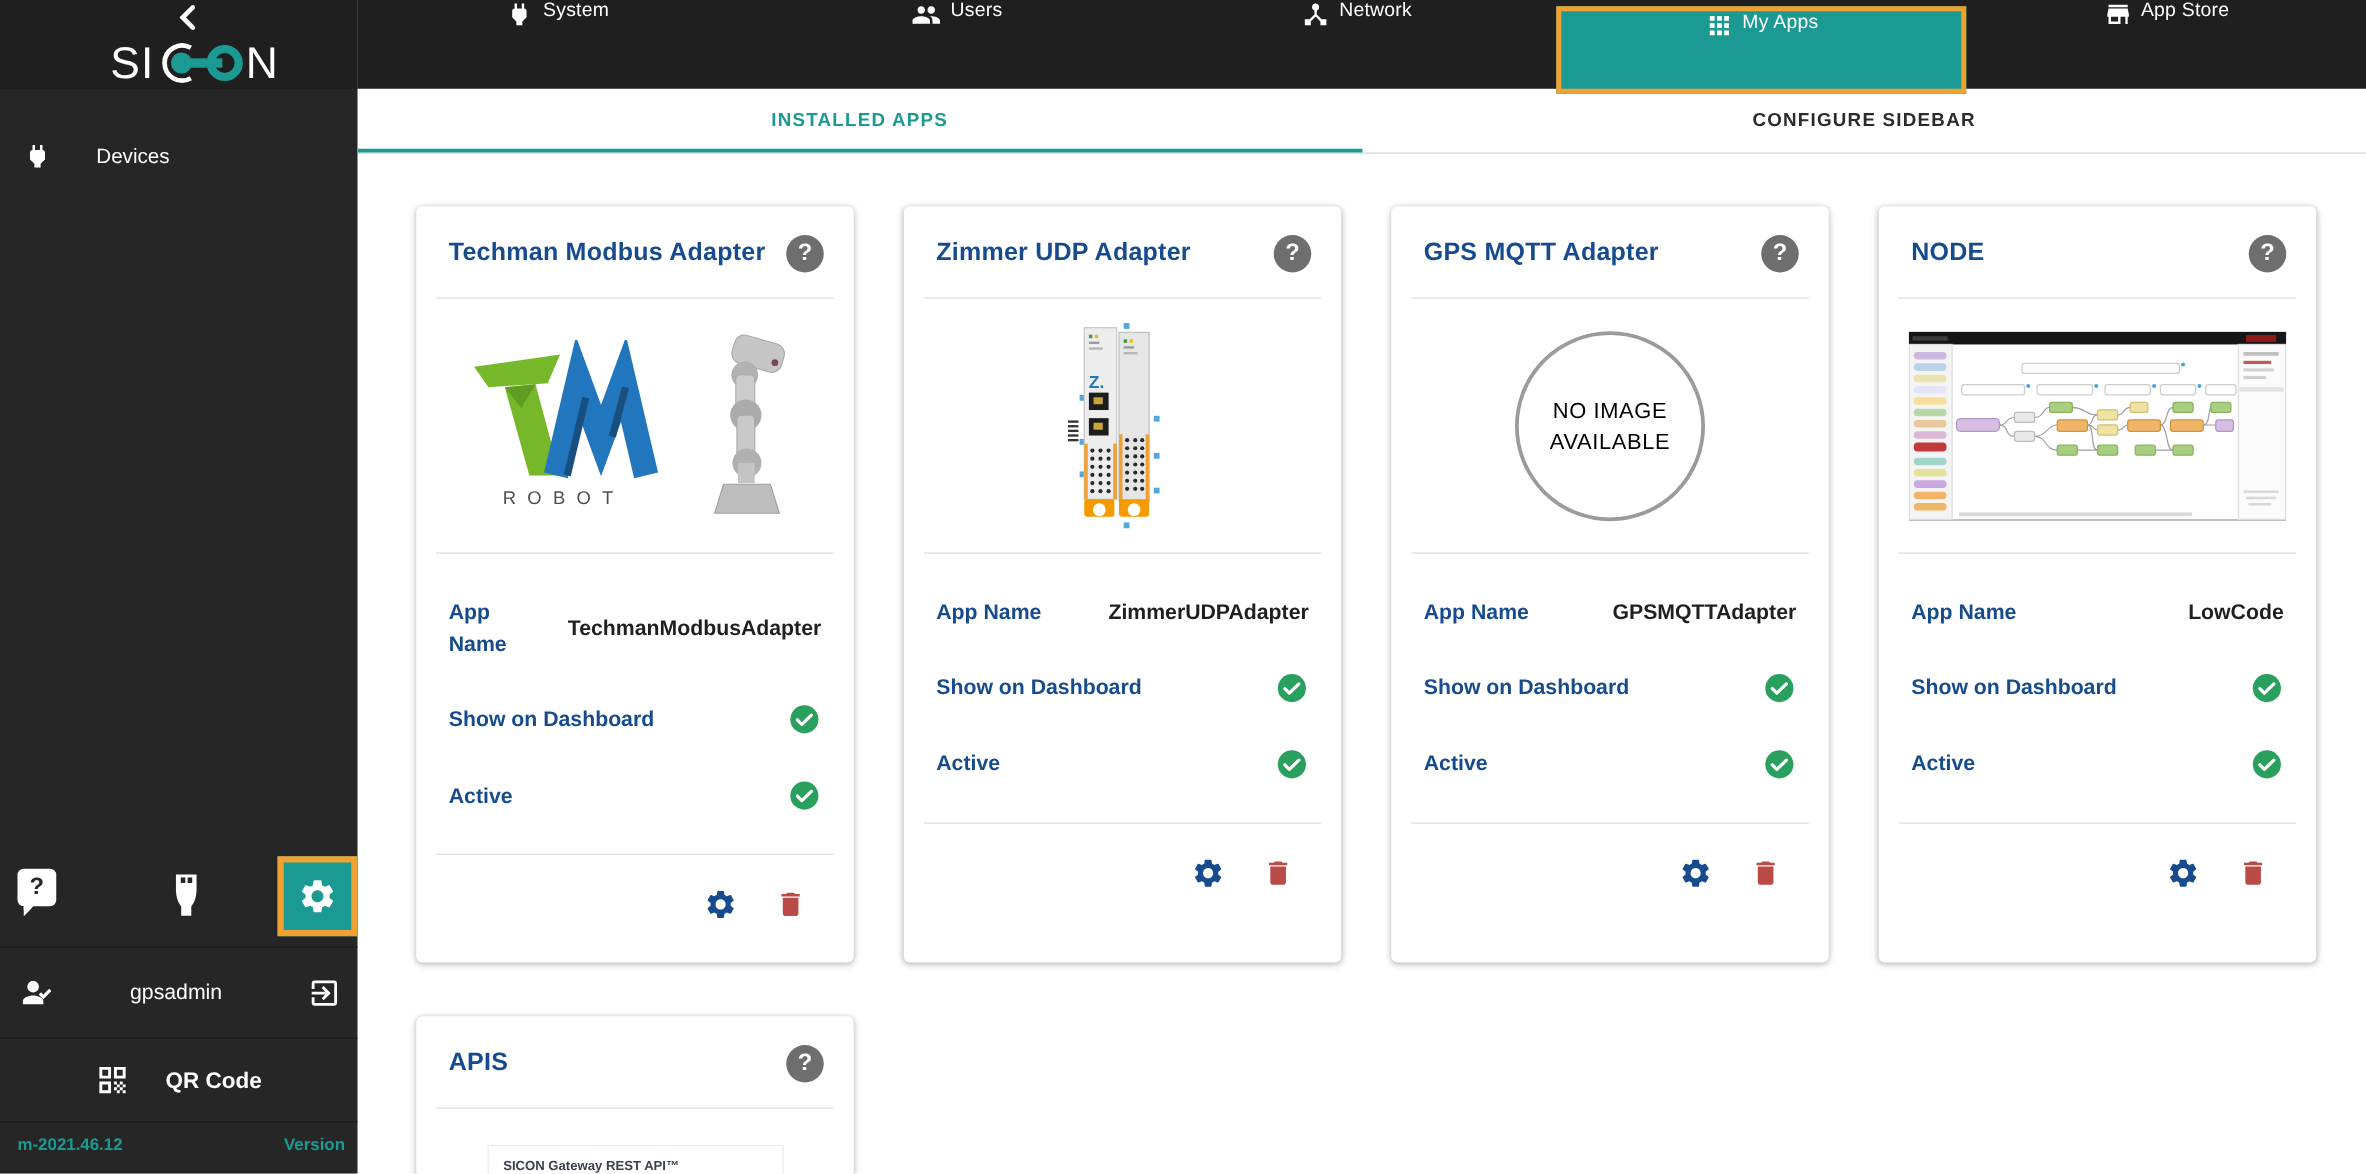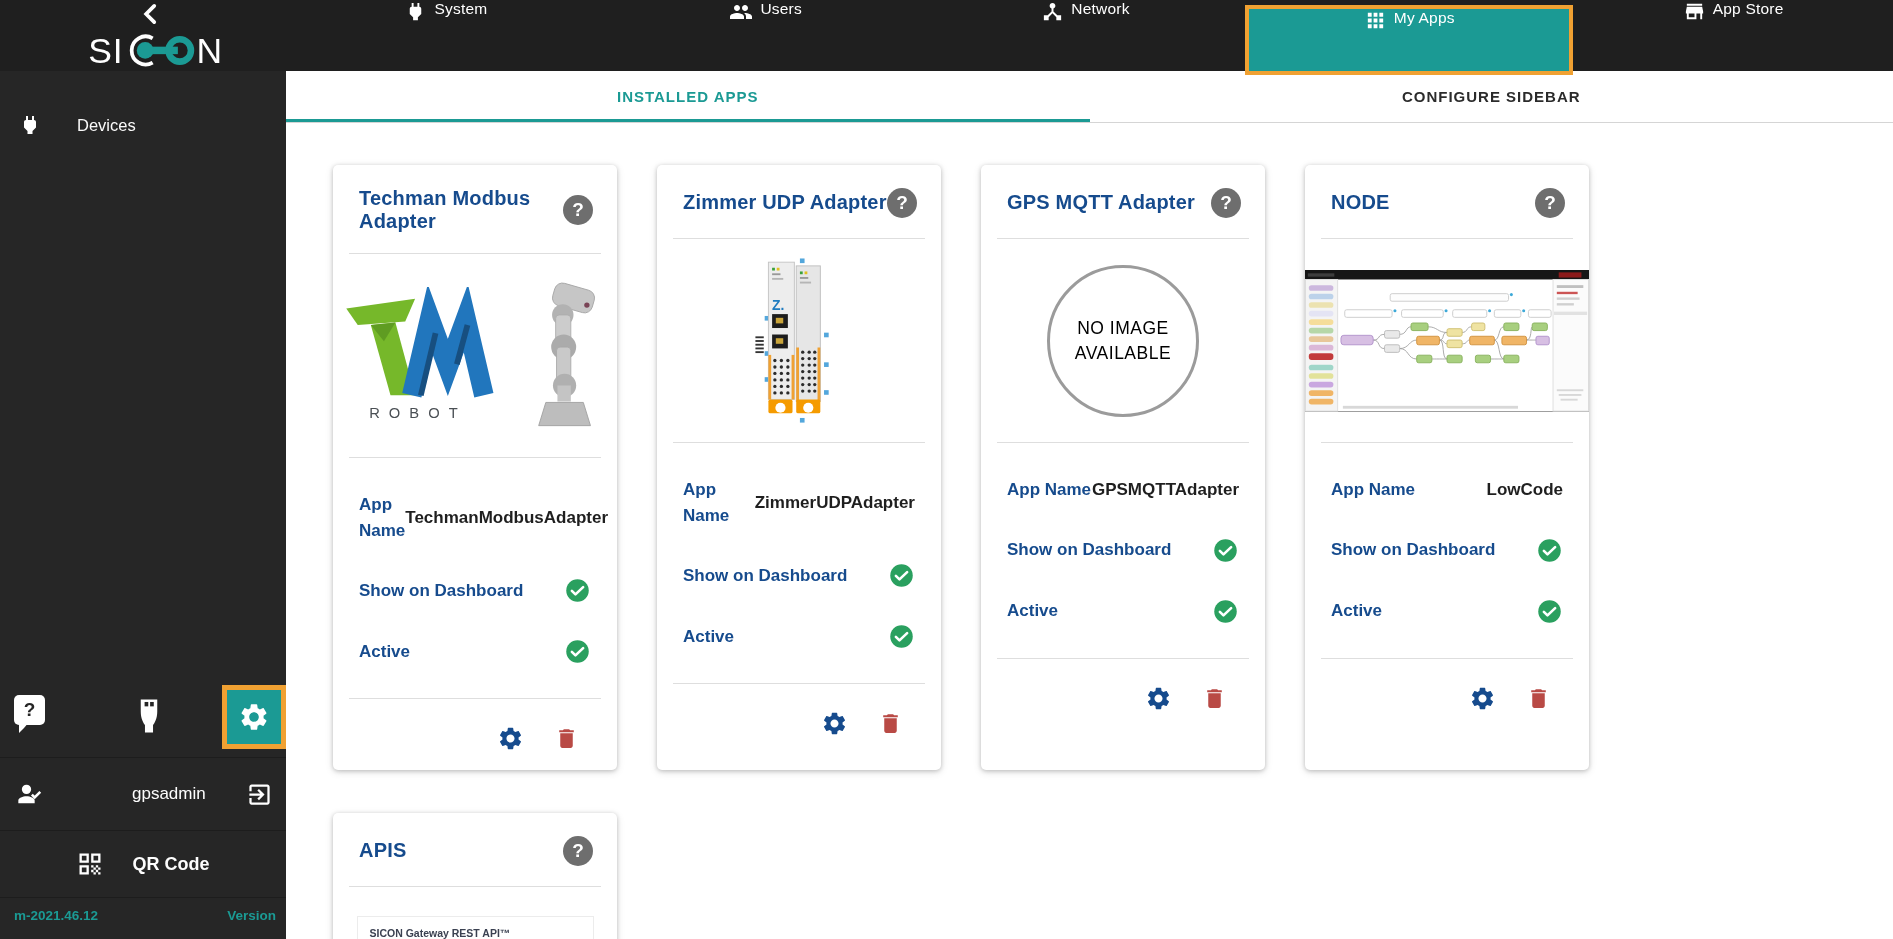--- a/index.html
+++ b/index.html
@@ -29,21 +29,21 @@
     background: #fff; border-radius: 5px; color: #262626; font-weight: 700; font-size: 19px;
     display: flex; align-items: center; justify-content: center; cursor: pointer; }
   .help-bubble::after { content: ""; position: absolute; bottom: -8px; left: 5px;
     border: 5px solid transparent; border-top: 6px solid #fff; border-left: 5px solid #fff; }
   .usb-wrap { position: absolute; left: 127px; top: 11px; cursor: pointer; }
   .gear-box { position: absolute; right: 0px; top: 4px; width: 64px; height: 64px;
     background: var(--teal); border: 5px solid var(--orange); display: flex;
     align-items: center; justify-content: center; cursor: pointer; }
   .account-row { height: 73px; display: flex; align-items: center;
     padding: 0 13px 0 16px; border-top: 1px solid #1d1d1d; }
-  .account-name { margin-left: 88px; font-size: 17px; color: #fdfdfd; }
+  .account-name { margin-left: 60px; font-size: 17px; color: #fdfdfd; }
   .exit-wrap { margin-left: auto; cursor: pointer; }
   .qr-row { height: 67px; display: flex; align-items: center; justify-content: center;
     gap: 28px; border-top: 1px solid #1d1d1d; cursor: pointer; }
   .qr-label { font-size: 18px; font-weight: 700; color: #fdfdfd; }
   .version-row { height: 42px; display: flex; align-items: center;
     justify-content: space-between; padding: 0 10px 6px 14px; border-top: 1px solid #1d1d1d;
     color: var(--teal); font-size: 13.5px; font-weight: 700; }
 
   
   .topnav { position: absolute; left: 286px; right: 0; top: 0; height: 71px;
@@ -59,21 +59,21 @@
     background: #fff; display: flex; border-bottom: 1px solid #d5d5d5; z-index: 3; }
   .tab { flex: 1; display: flex; align-items: center; justify-content: center;
     font-size: 15px; font-weight: 700; letter-spacing: 1px; color: #2b2b2b; cursor: pointer; }
   .tab--active { color: var(--teal); box-shadow: inset 0 -3px 0 var(--teal); }
 
   
   .content { position: absolute; left: 286px; right: 0; top: 123px; bottom: 0;
     background: #fff; padding: 42px 30px 0 47px; overflow: hidden; }
   .cards-grid { display: flex; flex-wrap: wrap; gap: 43px 40px; align-content: flex-start; }
 
-  .card { width: 284px; height: 605px; background: #fff; border-radius: 5px;
+  .card { width: 350px; height: 605px; background: #fff; border-radius: 5px;
     box-shadow: 0 1px 4px rgba(0,0,0,.2), 0 2px 8px rgba(0,0,0,.12);
     display: flex; flex-direction: column; overflow: hidden; }
   .card-header { display: flex; align-items: center; justify-content: space-between;
     padding: 22px 24px 20px 26px; min-height: 73px; }
   .card-title { font-size: 20px; font-weight: 700; color: var(--blue); letter-spacing: .2px; }
   .help-circle { width: 30px; height: 30px; border-radius: 50%; background: var(--gray-help);
     color: #fff; font-weight: 700; font-size: 19px; display: flex; align-items: center;
     justify-content: center; flex: none; cursor: pointer; }
   .divider { height: 1px; background: #dedede; margin: 0 16px; flex: none; }
   .card-image { height: 203px; display: flex; align-items: center; justify-content: center; flex: none; }

